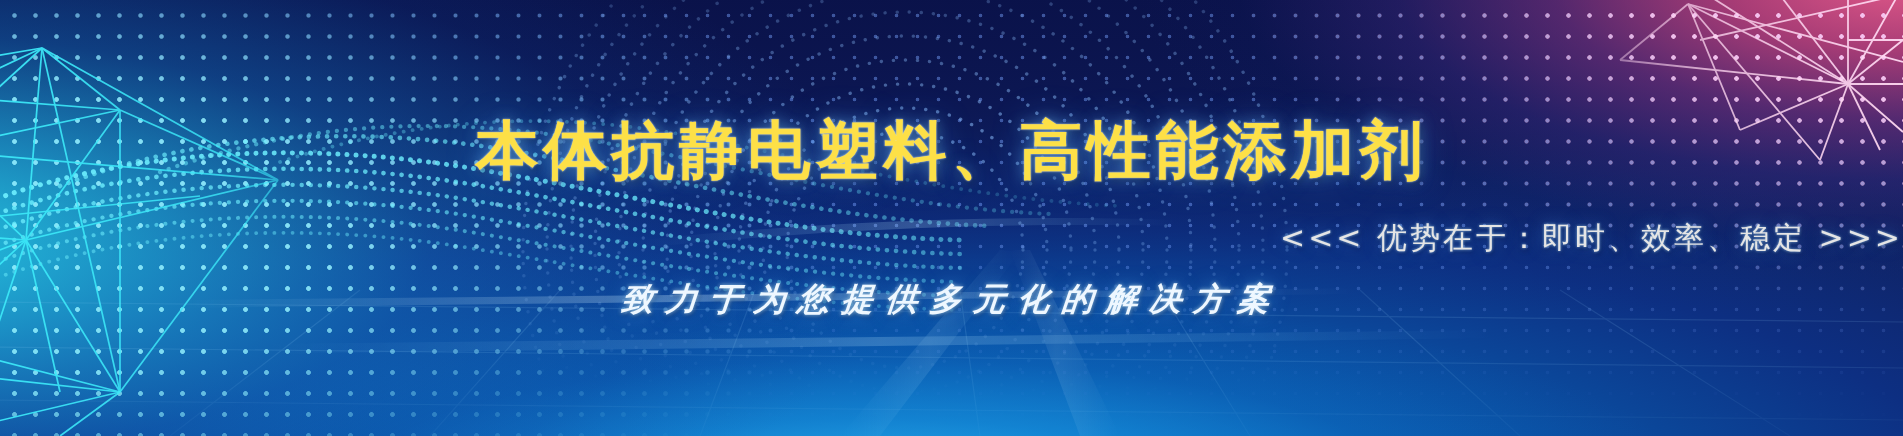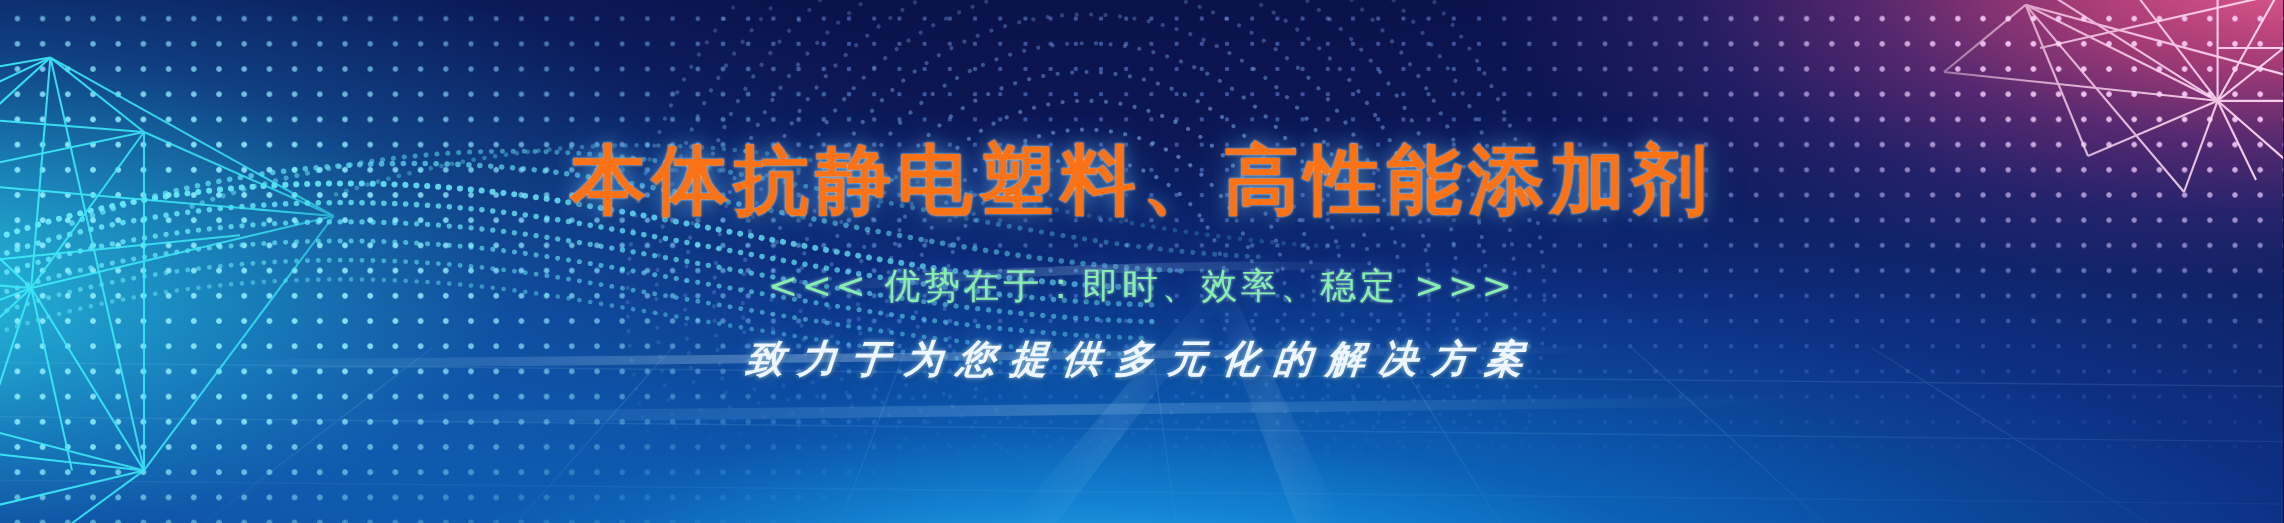--- a/index.html
+++ b/index.html
@@ -109,40 +109,40 @@
   #title-main {
     position: absolute;
     top: 108px;
     left: 0;
     right: 0;
     text-align: center;
     font-family: "DejaVu Sans", "Liberation Sans", sans-serif;
     font-size: 63px;
     font-weight: bold;
     letter-spacing: 5px;
-    color: #f97316;
+    color: #fde047;
     white-space: nowrap;
     text-shadow:
       0 0 2px rgba(255,255,255,0.85),
       0 0 14px rgba(120,200,255,0.55),
       0 0 34px rgba(60,150,255,0.45),
       2px 3px 7px rgba(4,12,50,0.75);
   }
 
   #title-sub {
     position: absolute;
     top: 218px;
     left: 0;
     right: 0;
-    text-align: center;
+    text-align: right;
     font-family: "DejaVu Sans", "Liberation Sans", sans-serif;
     font-size: 30px;
     font-weight: normal;
     letter-spacing: 3px;
-    color: #86efac;
+    color: #e5e5e5;
     white-space: nowrap;
     text-shadow:
       0 0 3px rgba(180,225,255,0.75),
       0 0 16px rgba(70,160,245,0.55),
       1px 2px 5px rgba(4,14,55,0.7);
   }
 
   #title-script {
     position: absolute;
     top: 278px;

